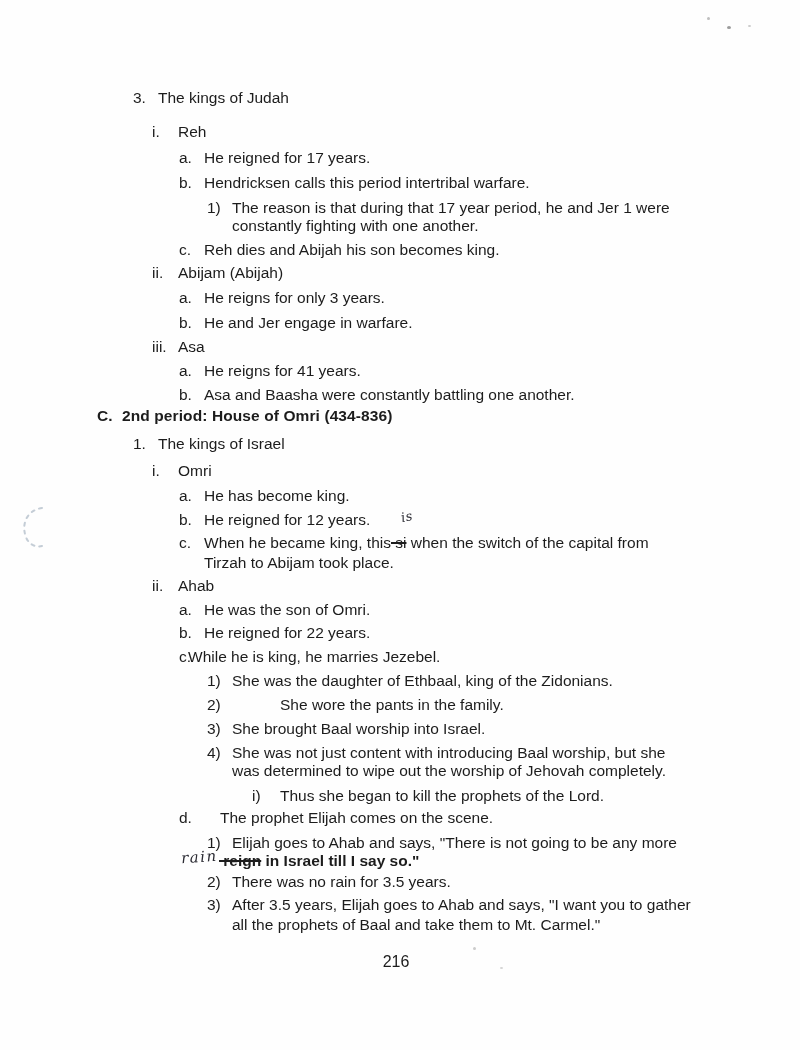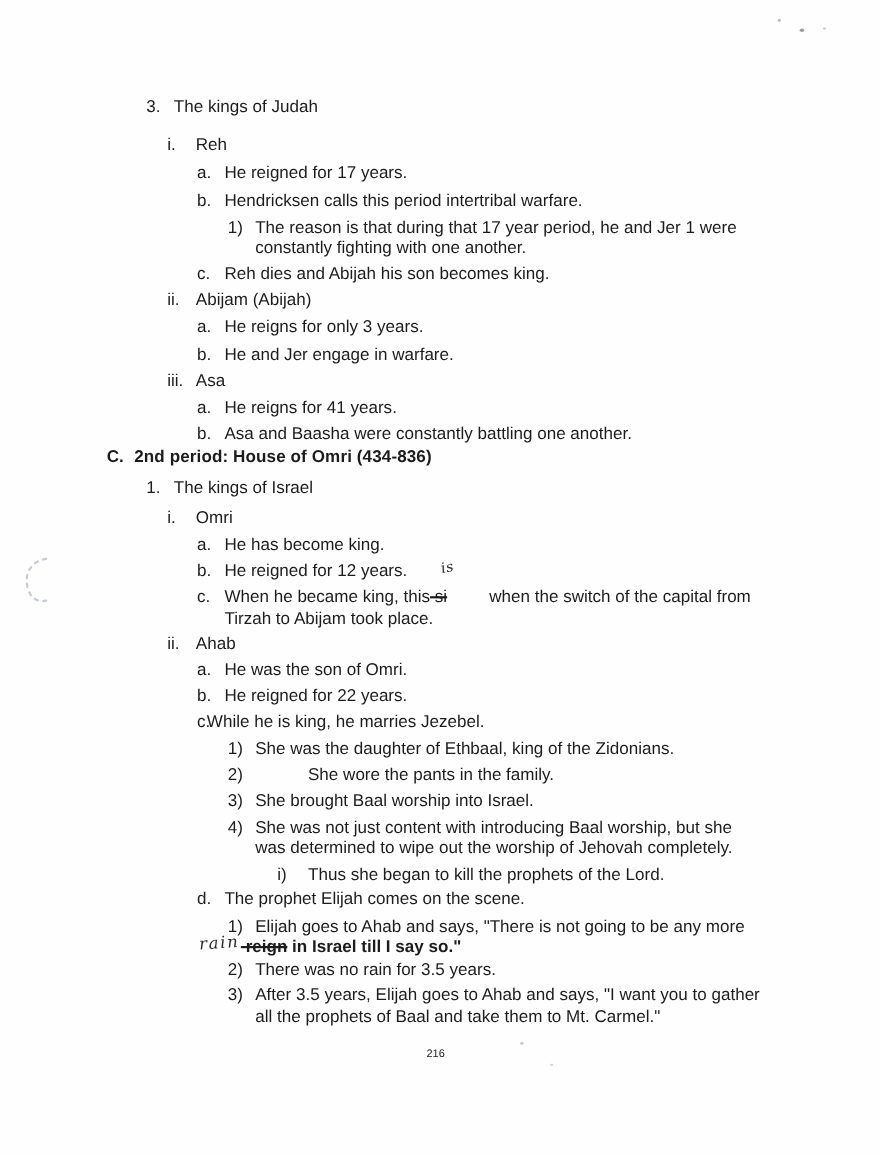--- a/index.html
+++ b/index.html
@@ -24,21 +24,21 @@
     position:absolute;
     font-family:"DejaVu Serif", serif;
     font-style:italic;
     color:#2b2b33;
   }
   .hw-is   { font-size:13px; transform:rotate(-12deg); letter-spacing:0.5px; }
   .hw-rain { font-size:15px; transform:rotate(-4deg);  letter-spacing:1.5px; }
   .speck { position:absolute; border-radius:50%; }
   .pagenum {
     position:absolute; left:0; top:953px; width:792px;
-    text-align:center; font-size:10px; color:#1c1c1c;
+    text-align:center; font-size:16px; color:#1c1c1c;
   }
   .scribble { position:absolute; left:16px; top:500px; }
 </style>
 </head>
 <body>
 
 <div class="page">
 
   <svg class="scribble" width="44" height="60" viewBox="0 0 44 60">
     <path d="M 26 8 C 12 10, 6 22, 9 34 C 11 43, 18 48, 26 46" fill="none" stroke="#a4b2c0" stroke-width="2" stroke-linecap="round" stroke-dasharray="3 5" opacity="0.65"></path>
@@ -111,21 +111,21 @@
       <div class="line" style="top: 486px;">
         <span style="left: 179px;">a.</span>
         <span style="left: 204px;">He has become king.</span>
       </div>
       <div class="line" style="top: 510px;">
         <span style="left: 179px;">b.</span>
         <span style="left: 204px;">He reigned for 12 years.</span>
       </div>
       <div class="line" style="top: 533px;">
         <span style="left: 179px;">c.</span>
-        <span style="left: 204px;"><span style="position: static;">When he became king, this</span><span class="strike" style="position: static;"> si</span><span style="position: static; padding-left: 34px;"> when the switch of the capital from</span></span>
+        <span style="left: 204px;"><span style="position: static;">When he became king, this</span><span class="strike" style="position: static;"> si</span><span style="position: static;"> when the switch of the capital from</span></span>
       </div>
       <div class="line" style="top: 553px;">
         <span style="left: 204px;">Tirzah to Abijam took place.</span>
       </div>
       <div class="line" style="top: 576px;">
         <span style="left: 152px;">ii.</span>
         <span style="left: 178px;">Ahab</span>
       </div>
       <div class="line" style="top: 600px;">
         <span style="left: 179px;">a.</span>
@@ -157,21 +157,21 @@
       </div>
       <div class="line" style="top: 761px;">
         <span style="left: 232px;">was determined to wipe out the worship of Jehovah completely.</span>
       </div>
       <div class="line" style="top: 786px;">
         <span style="left: 252px;">i)</span>
         <span style="left: 280px;">Thus she began to kill the prophets of the Lord.</span>
       </div>
       <div class="line" style="top: 808px;">
         <span style="left: 179px;">d.</span>
-        <span style="left: 204px; text-align: center;">The prophet Elijah comes on the scene.</span>
+        <span style="left: 220px; text-align: center;">The prophet Elijah comes on the scene.</span>
       </div>
       <div class="line" style="top: 833px;">
         <span style="left: 207px;">1)</span>
         <span style="left: 232px;">Elijah goes to Ahab and says, "There is not going to be any more</span>
       </div>
       <div class="line" style="top: 851px;">
         <span style="left: 219px; font-weight: bold;"><span style="position: static;"></span><span class="strike" style="position: static;"> reign</span><span style="position: static;"> in Israel till I say so."</span></span>
       </div>
       <div class="line" style="top: 872px;">
         <span style="left: 207px;">2)</span>

